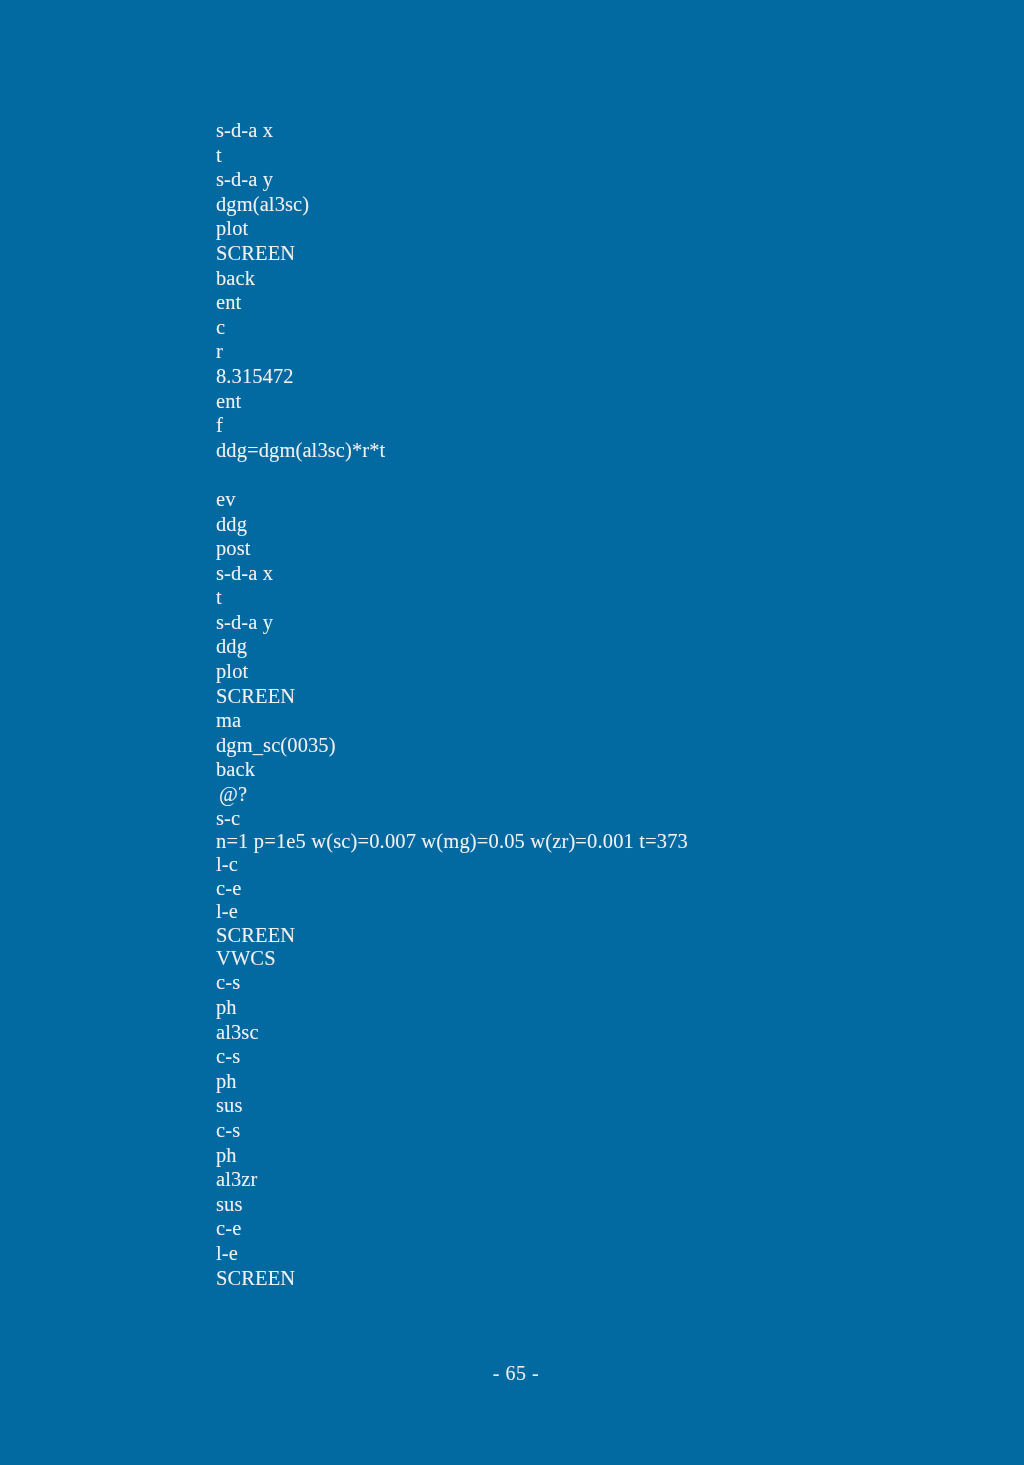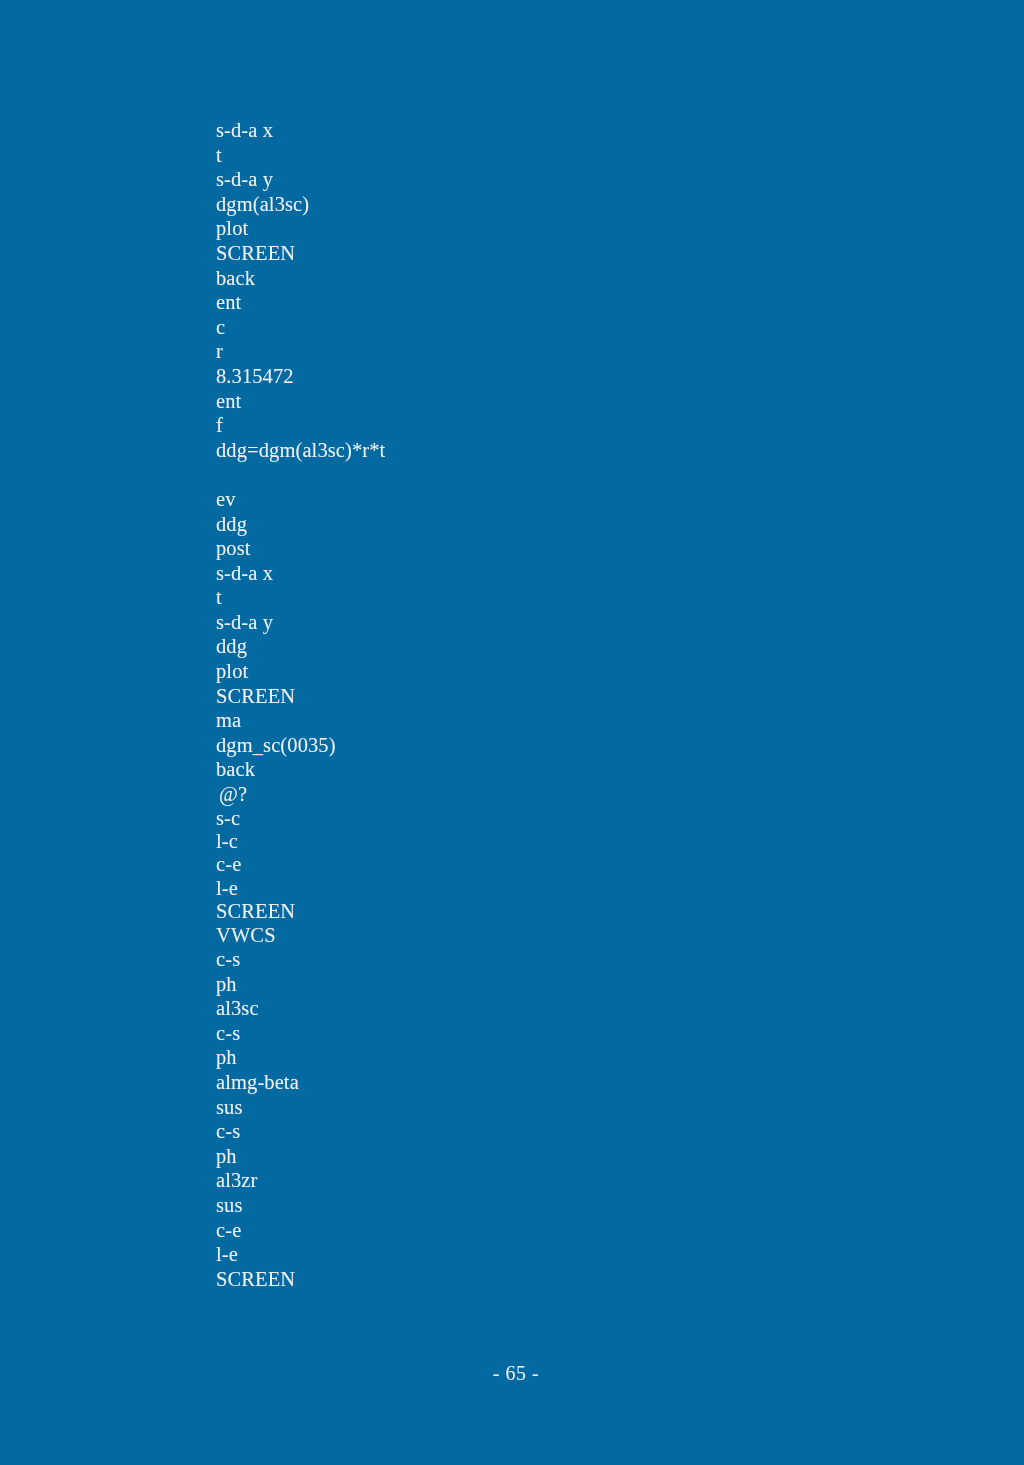--- a/index.html
+++ b/index.html
@@ -102,31 +102,31 @@
       <div class="line">t</div>
       <div class="line">s-d-a y</div>
       <div class="line">ddg</div>
       <div class="line">plot</div>
       <div class="line">SCREEN</div>
       <div class="line">ma</div>
       <div class="line">dgm_sc(0035)</div>
       <div class="line">back</div>
       <div class="line indent">@?</div>
       <div class="line tight">s-c</div>
+      <div class="line params tight">n=1 p=1e5 w(sc)=0.007 w(mg)=0.05 w(zr)=0.001 t=373</div>
       <div class="line tight">l-c</div>
       <div class="line tight">c-e</div>
       <div class="line tight">l-e</div>
       <div class="line tight">SCREEN</div>
       <div class="line tight">VWCS</div>
       <div class="line">c-s</div>
       <div class="line">ph</div>
       <div class="line">al3sc</div>
       <div class="line">c-s</div>
       <div class="line">ph</div>
-      <div class="line">almg-beta</div>
       <div class="line">sus</div>
       <div class="line">c-s</div>
       <div class="line">ph</div>
       <div class="line">al3zr</div>
       <div class="line">sus</div>
       <div class="line">c-e</div>
       <div class="line">l-e</div>
       <div class="line">SCREEN</div>
     </div>
 

